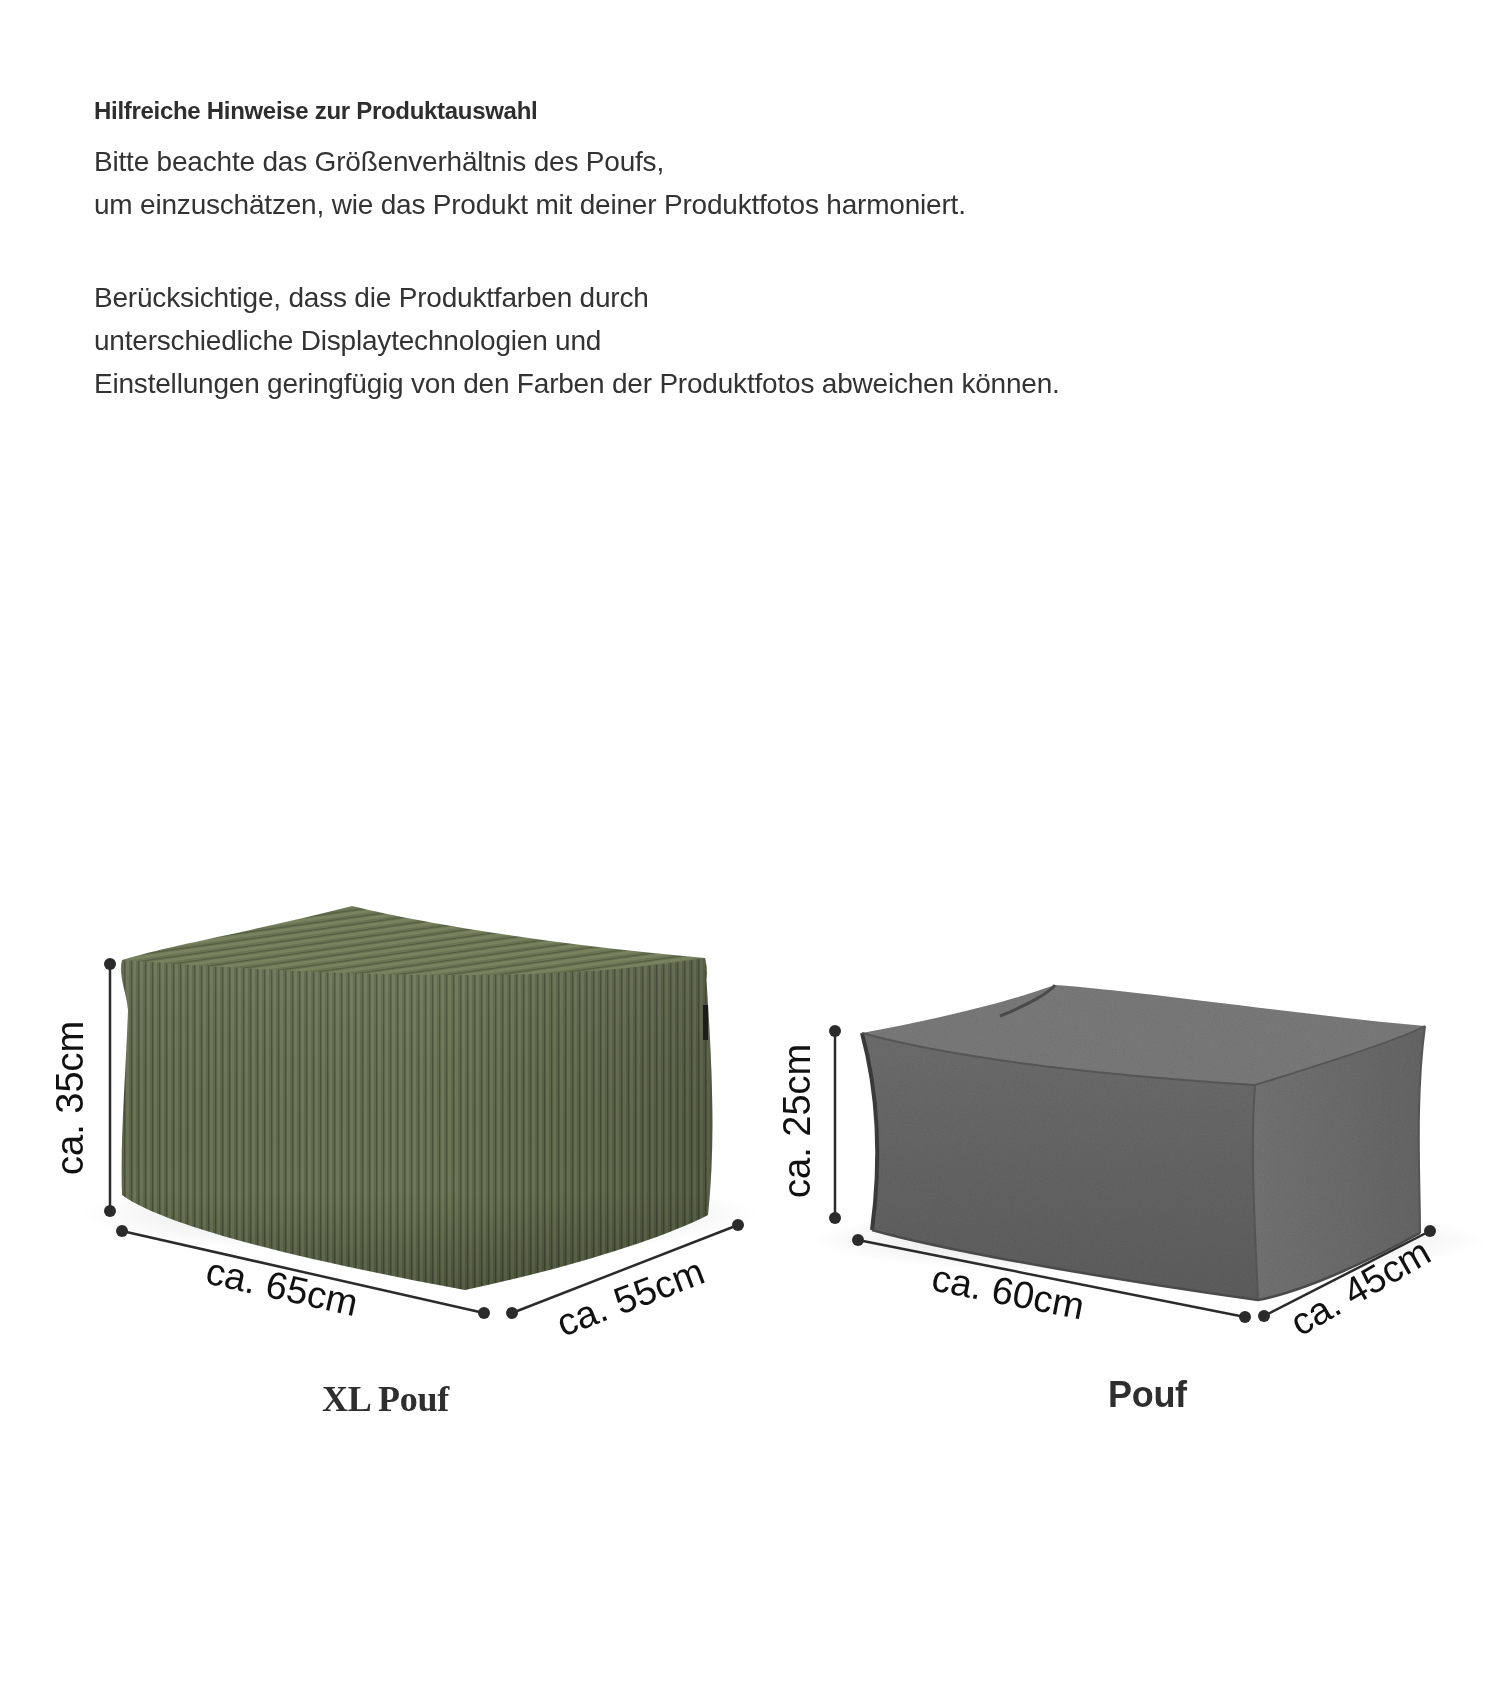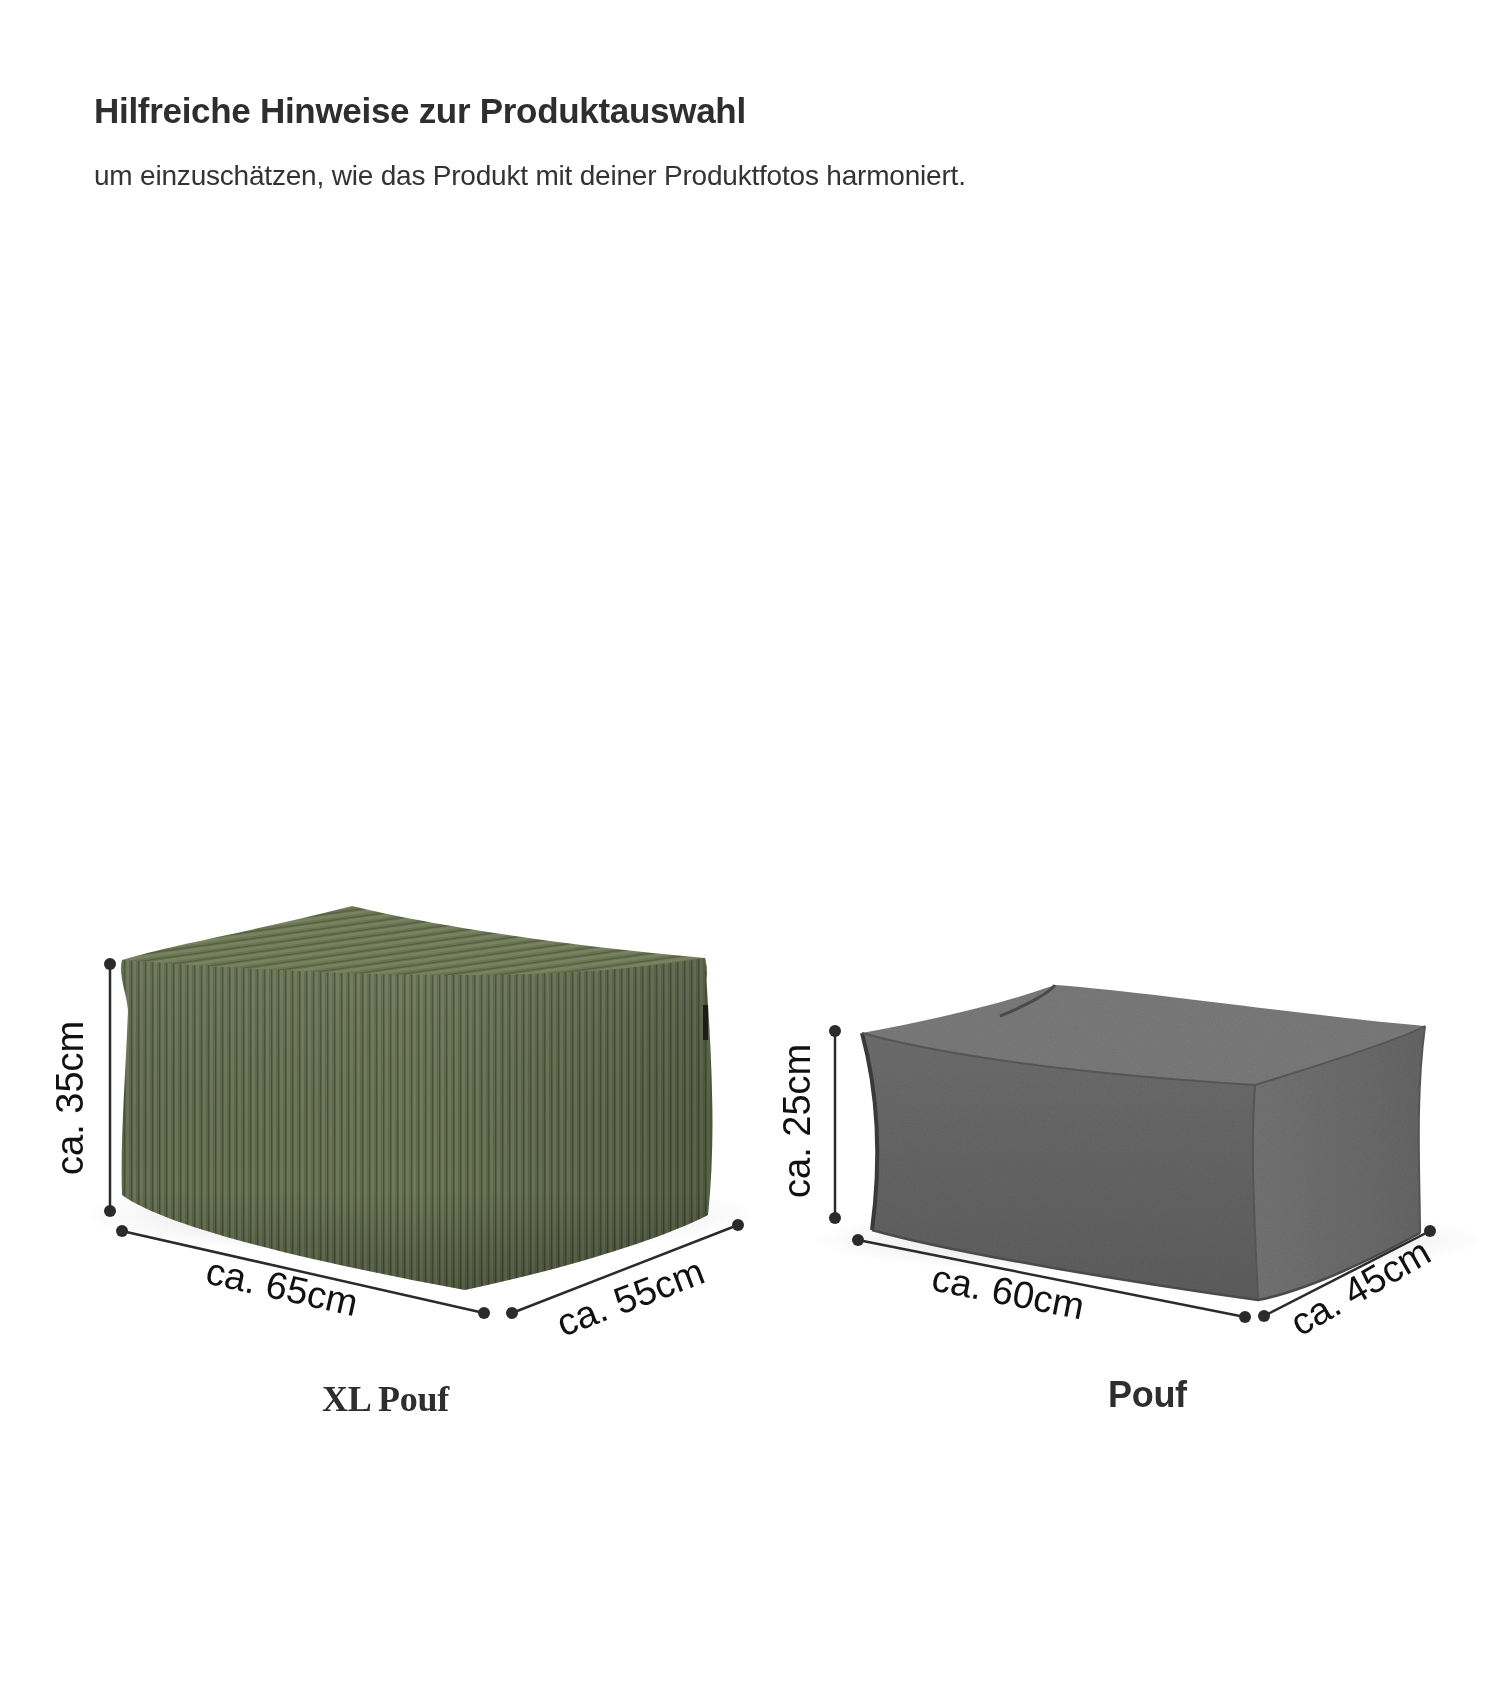--- a/index.html
+++ b/index.html
@@ -16,26 +16,26 @@
     }
     .page { position: absolute; inset: 0; }
 
     .intro {
       position: absolute;
       left: 94px;
       top: 88px;
       width: 1300px;
     }
     .intro h1 {
-      font-size: 35px;
+      font-size: 24px;
       font-weight: 700;
       letter-spacing: -0.3px;
       color: #2e2e2e;
       line-height: 46px;
-      margin-bottom: 20px;
+      margin-bottom: 6px;
     }
     .intro p {
       font-size: 28px;
       font-weight: 400;
       color: #333333;
       line-height: 43px;
       letter-spacing: -0.2px;
     }
     .intro p + p { margin-top: 50px; }
     .intro p span { display: block; }
@@ -67,21 +67,27 @@
     }
   </style>
 </head>
 <body>
 
 <div class="page">
 
   <section class="intro">
     <h1>Hilfreiche Hinweise zur Produktauswahl</h1>
     <p>
+      <span>Bitte beachte das Größenverhältnis des Poufs,</span>
       <span>um einzuschätzen, wie das Produkt mit deiner Produktfotos harmoniert.</span>
+    </p>
+    <p>
+      <span>Berücksichtige, dass die Produktfarben durch</span>
+      <span>unterschiedliche Displaytechnologien und</span>
+      <span>Einstellungen geringfügig von den Farben der Produktfotos abweichen können.</span>
     </p>
   </section>
 
   <div class="figure">
     <svg width="1500" height="560" viewBox="0 880 1500 560" xmlns="http://www.w3.org/2000/svg">
       <defs>
 
         <pattern id="cord" width="7" height="40" patternUnits="userSpaceOnUse">
           <rect width="7" height="40" fill="#606a4c"></rect>
           <rect x="0" width="3" height="40" fill="#6f7959"></rect>

